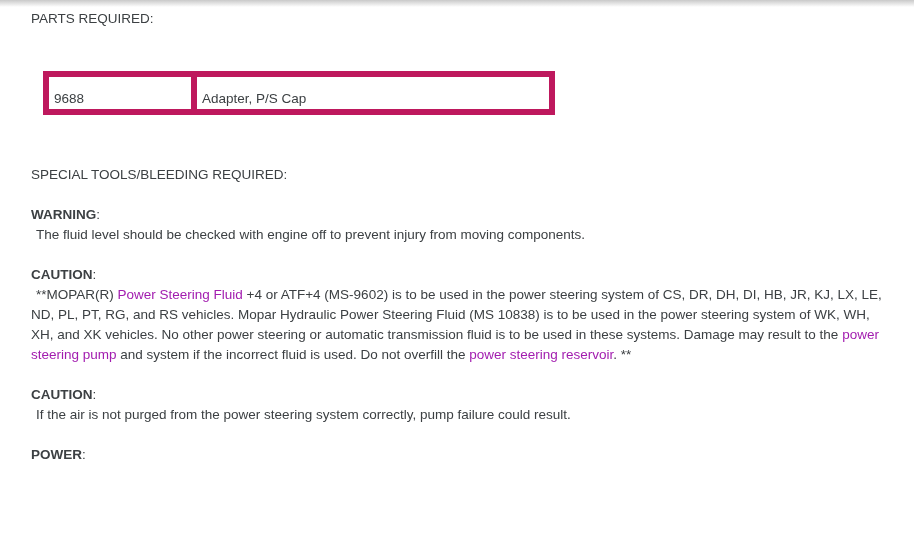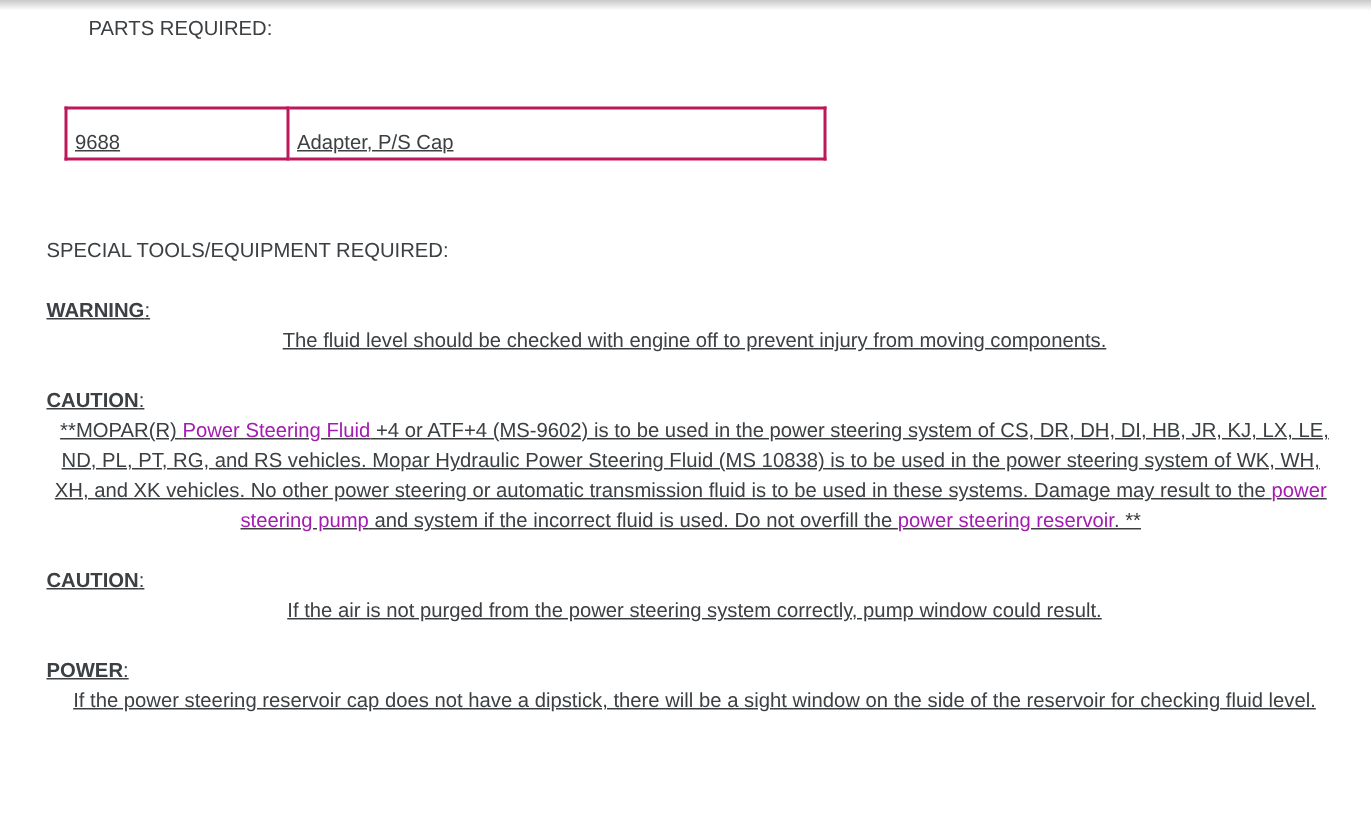--- a/index.html
+++ b/index.html
@@ -13,74 +13,72 @@
     line-height: 20px;
     color: #3c4043;
   }
   .page { position: relative; width: 914px; height: 547px; padding: 9px 24px 0 31px; }
   .top-shadow {
     position: absolute; top: 0; left: 0; width: 914px; height: 7px;
     background: linear-gradient(to bottom, #c9c9c9, #ffffff);
     pointer-events: none;
   }
   .heading { margin: 20px 0 0 0; }
-  .heading.first { margin-top: 0; margin-left: 28px; }
+  .heading.first { margin-top: 0; }
   .mt50 { margin-top: 50px; }
   .parts-table {
     border-collapse: collapse;
     margin: 42px 0 0 12px;
     border: 2px solid #1b1b1b;
   }
   .parts-table td {
-    border: 2px solid #be185d;
+    border: 6px solid #be185d;
     height: 20px;
     padding: 12px 6px 0 5px;
     vertical-align: middle;
     white-space: nowrap;
-    text-decoration: underline;
   }
   .col-part { width: 148px; }
   .col-desc { width: 358px; }
-  .block { margin-top: 20px; text-decoration: underline; }
+  .block { margin-top: 20px; }
   .bold { font-weight: 700; }
-  .body { text-indent: 5px; text-align: center; }
+  .body { text-indent: 5px; }
   .link { color: #a21caf; text-decoration: none; cursor: pointer; }
 </style>
 </head>
 <body>
 
 <div class="page">
   <div class="top-shadow"></div>
 
   <p class="heading first">PARTS REQUIRED:</p>
 
   <table class="parts-table">
     <tbody>
       <tr>
         <td class="col-part">9688</td>
         <td class="col-desc">Adapter, P/S Cap</td>
       </tr>
     </tbody>
   </table>
 
-  <p class="heading mt50">SPECIAL TOOLS/EQUIPMENT REQUIRED:</p>
+  <p class="heading mt50">SPECIAL TOOLS/BLEEDING REQUIRED:</p>
 
 
   <div class="block">
     <p class="label-line"><span class="bold">WARNING</span><span>:</span></p>
     <p class="body">The fluid level should be checked with engine off to prevent injury from moving components.</p>
   </div>
 
   <div class="block">
     <p class="label-line"><span class="bold">CAUTION</span><span>:</span></p>
     <p class="body"><span>**MOPAR(R) </span><a class="link">Power Steering Fluid</a><span> +4 or ATF+4 (MS-9602) is to be used in the power steering system of CS, DR, DH, DI, HB, JR, KJ, LX, LE, ND, PL, PT, RG, and RS vehicles. Mopar Hydraulic Power Steering Fluid (MS 10838) is to be used in the power steering system of WK, WH, XH, and XK vehicles. No other power steering or automatic transmission fluid is to be used in these systems. Damage may result to the </span><a class="link">power steering pump</a><span> and system if the incorrect fluid is used. Do not overfill the </span><a class="link">power steering reservoir</a><span>. **</span></p>
   </div>
 
   <div class="block">
     <p class="label-line"><span class="bold">CAUTION</span><span>:</span></p>
-    <p class="body">If the air is not purged from the power steering system correctly, pump window could result.</p>
+    <p class="body">If the air is not purged from the power steering system correctly, pump failure could result.</p>
   </div>
 
   <div class="block">
     <p class="label-line"><span class="bold">POWER</span><span>:</span></p>
-    <p class="body">If the power steering reservoir cap does not have a dipstick, there will be a sight window on the side of the reservoir for checking fluid level.</p>
   </div>
 </div>
 
 </body></html>

